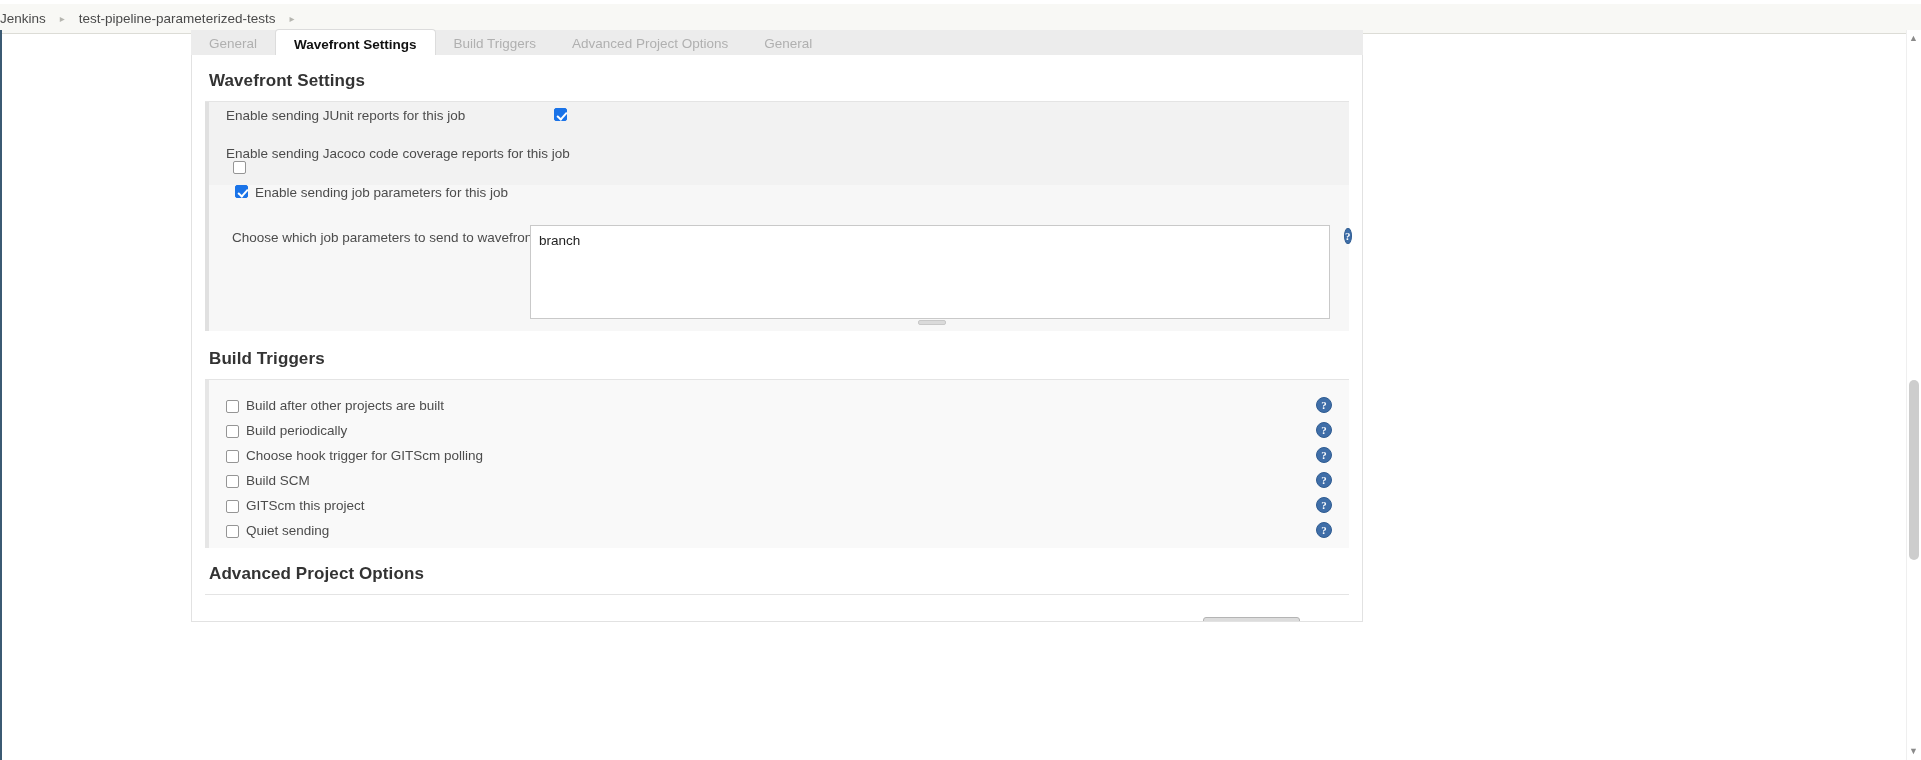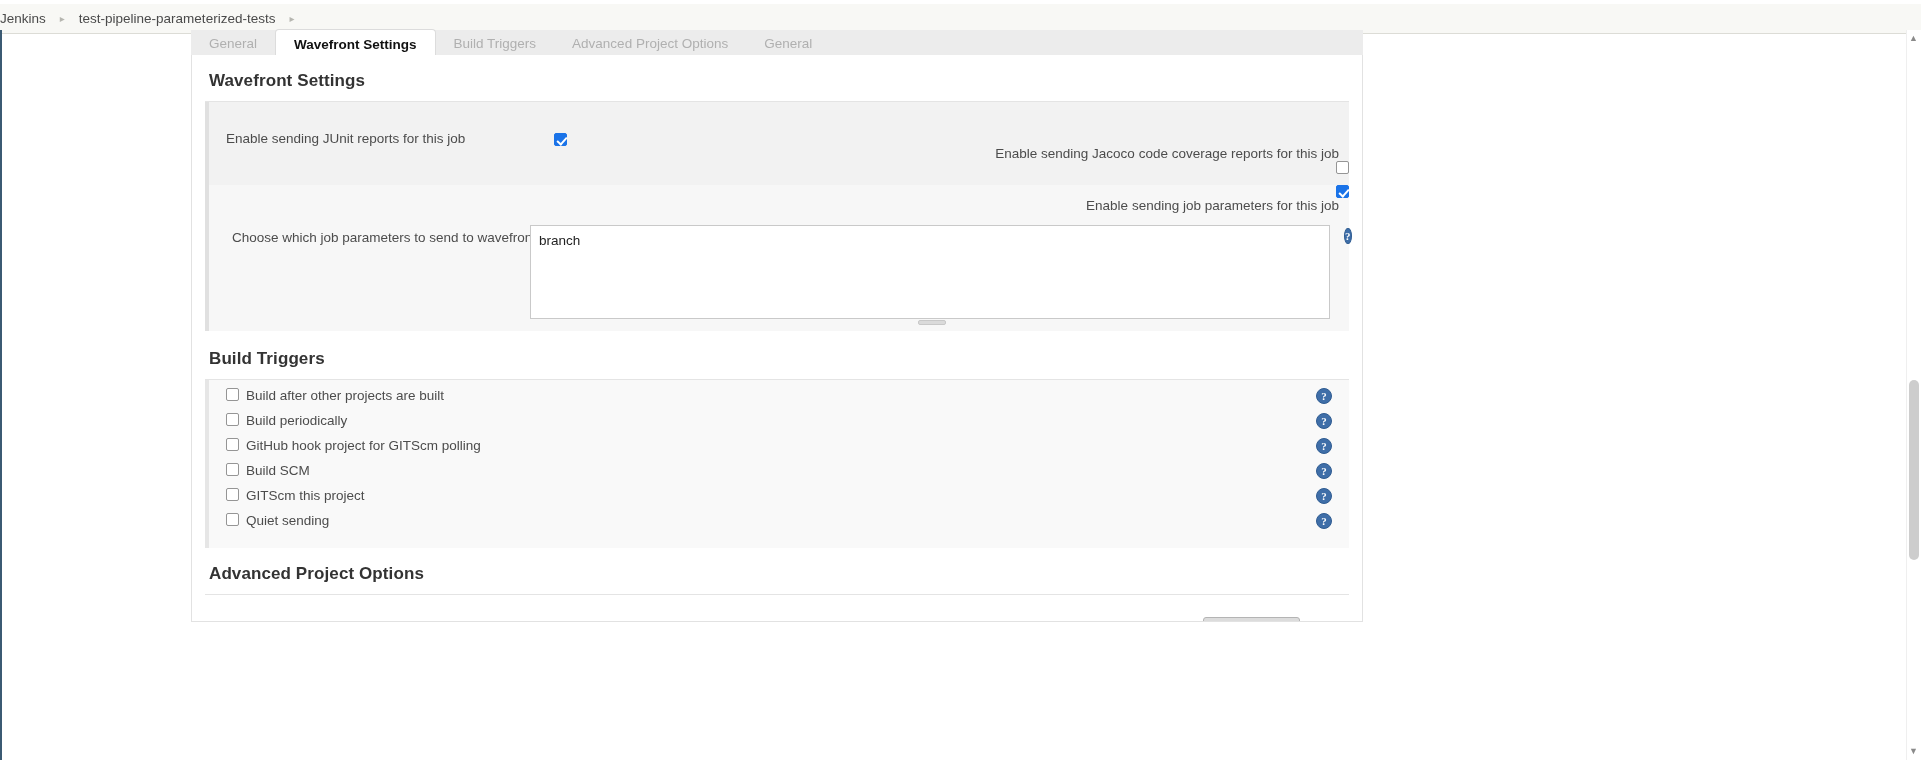--- a/index.html
+++ b/index.html
@@ -100,21 +100,21 @@
     position: relative;
     margin-left: 13px;
     margin-right: 13px;
     border-left: 4px solid #e0e0e0;
     background: #f2f2f2;
   }
   .rowblock.light { background: #f7f7f7; }
 
   .formrow {
     display: flex;
-    align-items: flex-end;
+    align-items: flex-start;
     min-height: 32px;
     padding-left: 17px;
   }
   .formrow .label {
     font-size: 13.5px;
     color: #4c4c4c;
     padding-right: 10px;
     white-space: nowrap;
   }
 
@@ -185,21 +185,21 @@
   
   .trigger-list {
     position: relative;
     margin: 0 13px;
     border-left: 4px solid #e6e6e6;
     background: #f9f9f9;
     padding: 8px 0 10px 0;
   }
   .trigger-row {
     display: flex;
-    align-items: flex-start;
+    align-items: flex-end;
     height: 25px;
     padding-left: 17px;
   }
   .trigger-row .label {
     font-size: 13.5px;
     color: #4c4c4c;
     margin-left: 7px;
     white-space: nowrap;
   }
   .trigger-row .spacer { flex: 1 1 auto; }
@@ -275,21 +275,21 @@
         <span class="cb checked" style="margin-left:79px;"></span>
       </div>
 
       <div class="formrow" style="height:32px;flex-direction:column;">
         <span class="label">Enable sending Jacoco code coverage reports for this job</span>
         <span class="cb" style="margin-left:7px;"></span>
       </div>
 
       <div class="rowblock light" style="margin:7px 0 0 -4px;border-left:4px solid #e0e0e0;padding-bottom:12px;">
 
-        <div class="formrow" style="height:28px;padding-left:11px;flex-direction:column;">
+        <div class="formrow" style="height:28px;padding-left:26px;">
           <span class="cb checked"></span>
           <span class="label" style="margin-left:7px;">Enable sending job parameters for this job</span>
         </div>
 
         <div class="formrow" style="align-items:flex-start;padding-top:8px;padding-left:23px;">
           <span class="label" style="width:298px;padding-top:5px;">Choose which job parameters to send to wavefront</span>
           <div class="ta-wrap">
             <textarea class="ta" placeholder="" style="">branch</textarea>
             <div class="ta-grip"></div>
           </div>
@@ -312,21 +312,21 @@
 
       <div class="trigger-row">
         <span class="cb"></span>
         <span class="label">Build periodically</span>
         <span class="spacer"></span>
         <span class="help" style="margin-right:17px;">?</span>
       </div>
 
       <div class="trigger-row">
         <span class="cb"></span>
-        <span class="label">GitHub hook project for GITScm polling</span>
+        <span class="label">Choose hook trigger for GITScm polling</span>
         <span class="spacer"></span>
         <span class="help" style="margin-right:17px;">?</span>
       </div>
 
       <div class="trigger-row">
         <span class="cb"></span>
         <span class="label">Build SCM</span>
         <span class="spacer"></span>
         <span class="help" style="margin-right:17px;">?</span>
       </div>

